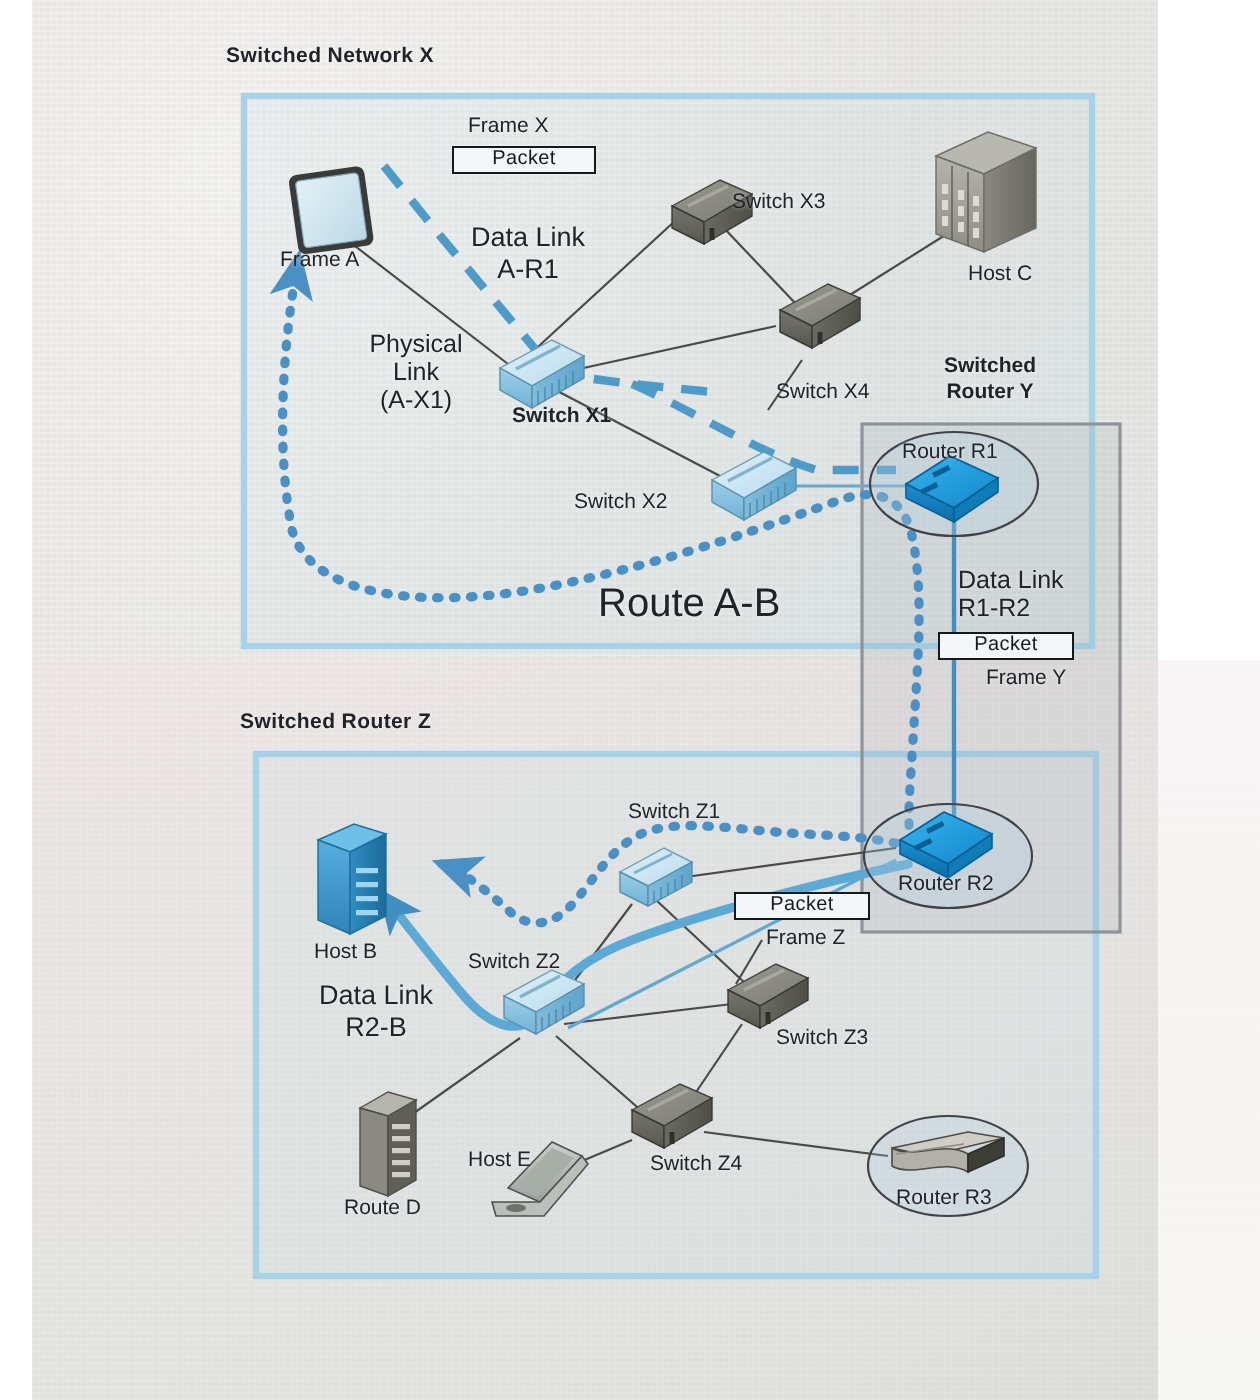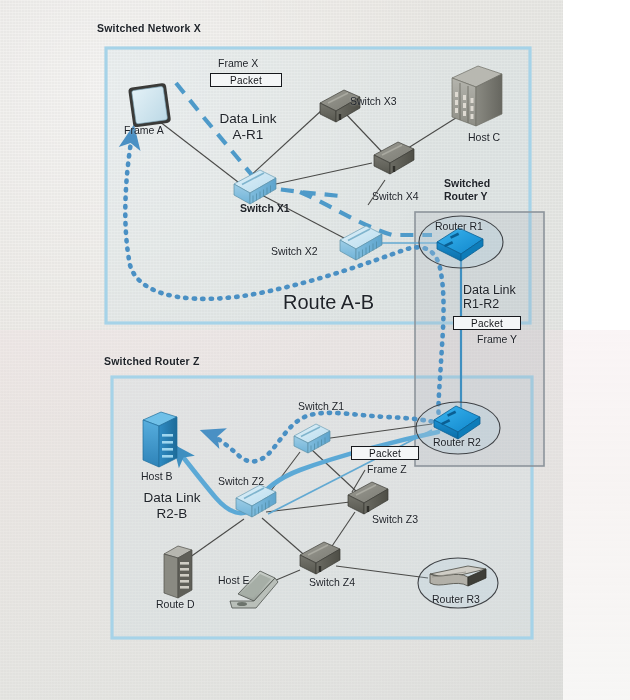--- a/index.html
+++ b/index.html
@@ -10,20 +10,21 @@
     overflow: hidden;
     font-family: "Liberation Sans", sans-serif;
   }
   #page {
     position: relative;
     width: 563px;
     height: 700px;
     background:
       radial-gradient(circle at 18% 12%, rgba(255,255,255,0.55) 0%, rgba(255,255,255,0) 45%),
       linear-gradient(135deg, #e9e7e4 0%, #eceae6 28%, #e8e9e6 55%, #e4e6e4 80%, #dddfdd 100%);
+    margin-left: 16px;
   }
   
   #texture {
     position: absolute;
     inset: 0;
     background-image:
       repeating-linear-gradient(0deg, rgba(255,255,255,0.42) 0px, rgba(255,255,255,0.42) 1px, rgba(0,0,0,0.018) 1px, rgba(0,0,0,0.018) 3px),
       repeating-linear-gradient(90deg, rgba(255,255,255,0.38) 0px, rgba(255,255,255,0.38) 1px, rgba(0,0,0,0.016) 1px, rgba(0,0,0,0.016) 3px);
     pointer-events: none;
     mix-blend-mode: multiply;
@@ -50,28 +51,28 @@
     text-shadow: 0 0 2px rgba(255,255,255,0.55);
   }
   .lbl-net {
     font-weight: bold;
     font-size: 10.5px;
     letter-spacing: 0.2px;
   }
   .lbl-dev { font-size: 10.5px; text-align: center; }
   .lbl-big { font-size: 20px; }
   .lbl-dl { font-size: 12.5px; line-height: 14px; text-align: center; }
-  .lbl-bold { font-weight: bold; font-size: 10.5px; line-height: 12.5px; text-align:left;}
+  .lbl-bold { font-weight: bold; font-size: 10.5px; line-height: 12.5px; text-align:center;}
   .frame-box {
     position: absolute;
     height: 14px;
     border: 1.6px solid #16181c;
     background: #f4f6f7;
     display: flex;
-    align-items: center;
+    align-items: flex-start;
     box-sizing: border-box;
   }
   .frame-cap { width: 11px; background: #8fc4e3; border-right: 1.4px solid #16181c; }
   .frame-cap.right { border-right: none; border-left: 1.4px solid #16181c; }
   .frame-mid {
     flex: 1;
     font-size: 10px;
     display: flex;
     align-items: center;
     justify-content: center;
@@ -418,20 +419,25 @@
   </div>
   <div class="lbl lbl-dev" style="left:367px; top:463px;">Frame Z</div>
 
   <div class="lbl lbl-dev" style="left:124px; top:124px;">Frame A</div>
   <div class="lbl lbl-dev" style="left:468px; top:131px;">Host C</div>
   <div class="lbl lbl-dev" style="left:240px; top:202px;font-weight:bold;">Switch X1</div>
   <div class="lbl lbl-dev" style="left:271px; top:245px;">Switch X2</div>
   <div class="lbl lbl-dev" style="left:350px; top:95px;">Switch X3</div>
   <div class="lbl lbl-dev" style="left:372px; top:190px;">Switch X4</div>
 
+  <div class="lbl lbl-dl" style="left:161px; top:165px; width:62px;">
+    <div>Physical</div>
+    <div>Link</div>
+    <div>(A-X1)</div>
+  </div>
   <div class="lbl lbl-dl" style="left:212px; top:111px; width:72px; font-size:13.5px; line-height:16px;">
     <div>Data Link</div>
     <div>A-R1</div>
   </div>
 
   <div class="lbl lbl-big" style="left:283px; top:291px;">Route A-B</div>
 
   <div class="lbl lbl-dev" style="left:435px; top:220px;">Router R1</div>
   <div class="lbl lbl-dev" style="left:433px; top:436px;">Router R2</div>
   <div class="lbl lbl-dev" style="left:432px; top:593px;">Router R3</div>

